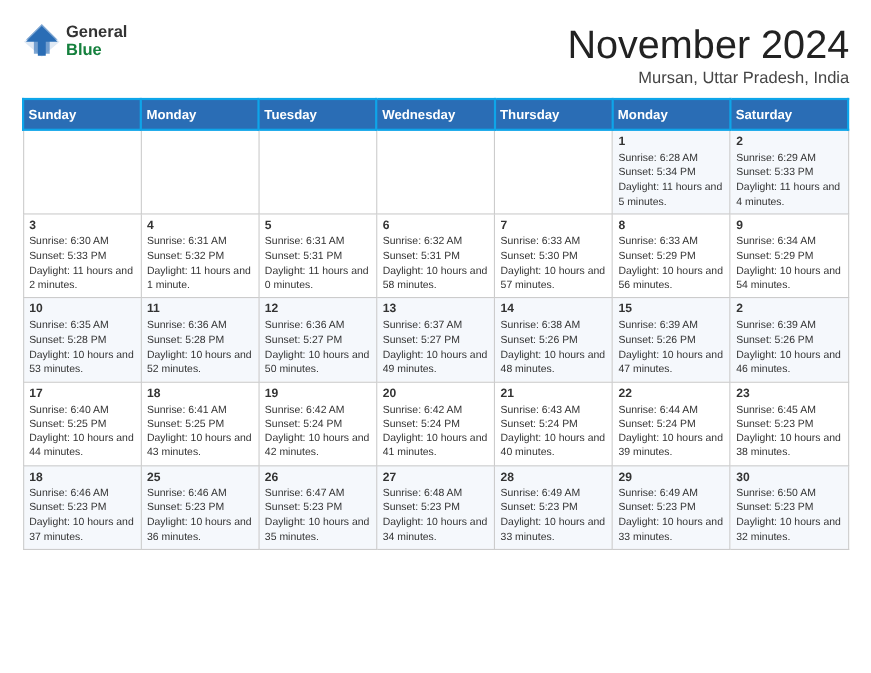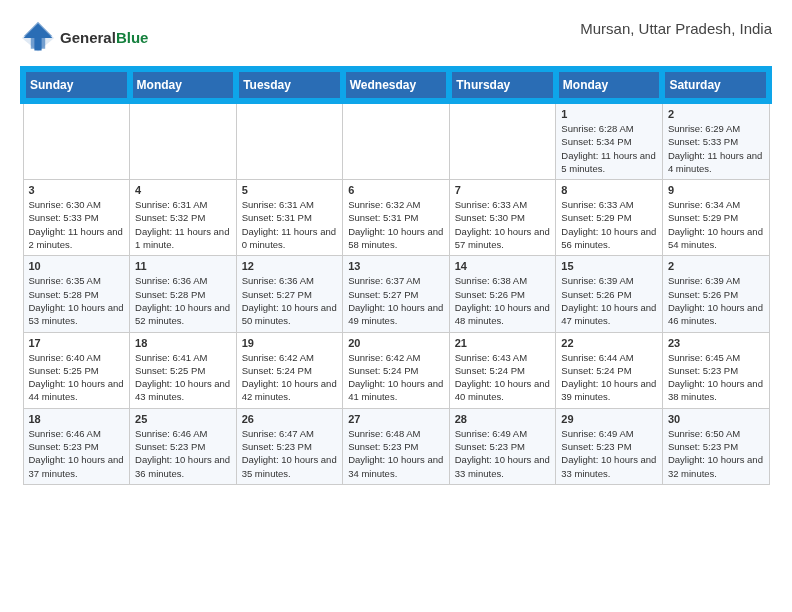--- a/index.html
+++ b/index.html
@@ -16,21 +16,21 @@
       align-items: flex-start;
       margin-bottom: 10px;
     }
     .logo {
       display: flex;
       align-items: center;
       gap: 4px;
     }
     .logo-text {
       display: flex;
-      flex-direction: row;
+      flex-direction: column;
       line-height: 1.1;
     }
     .logo-general {
       font-size: 15px;
       font-weight: bold;
       color: #333;
     }
     .logo-blue {
       font-size: 15px;
       font-weight: bold;
@@ -56,21 +56,21 @@
       width: 100%;
       border-collapse: collapse;
     }
     .calendar th {
       background: #2a6db5;
       color: #fff;
       font-size: 12px;
       font-weight: bold;
       padding: 6px 4px;
       text-align: left;
-      border: 6px solid #0ea5e9;
+      border: 2px solid #0ea5e9;
     }
     .calendar td {
       vertical-align: top;
       border: 1px solid #ccc;
       padding: 4px 5px;
       font-size: 9.5px;
       color: #333;
       width: calc(100%/7);
       min-height: 75px;
       background: #fff;
@@ -104,20 +104,21 @@
       <polygon points="20,2 36,18 28,18 28,32 12,32 12,18 4,18" fill="#2a6db5" opacity="0.6"></polygon>
       <polygon points="24,8 38,22 32,22 32,34 24,34 24,22 16,22 16,34 8,34 8,22 2,22 16,8" fill="none"></polygon>
       <path d="M20 4 L36 20 L24 20 L24 34 L16 34 L16 20 L4 20 Z" fill="#2a6db5"></path>
     </svg>
     <div class="logo-text">
       <span class="logo-general">General</span>
       <span class="logo-blue">Blue</span>
     </div>
   </div>
   <div class="title-block">
+    <div class="month-title">November 2024</div>
     <div class="location">Mursan, Uttar Pradesh, India</div>
   </div>
 </div>
 
 <table class="calendar">
   <thead>
     <tr>
     <th>Sunday</th>
         <th>Monday</th>
         <th>Tuesday</th>

